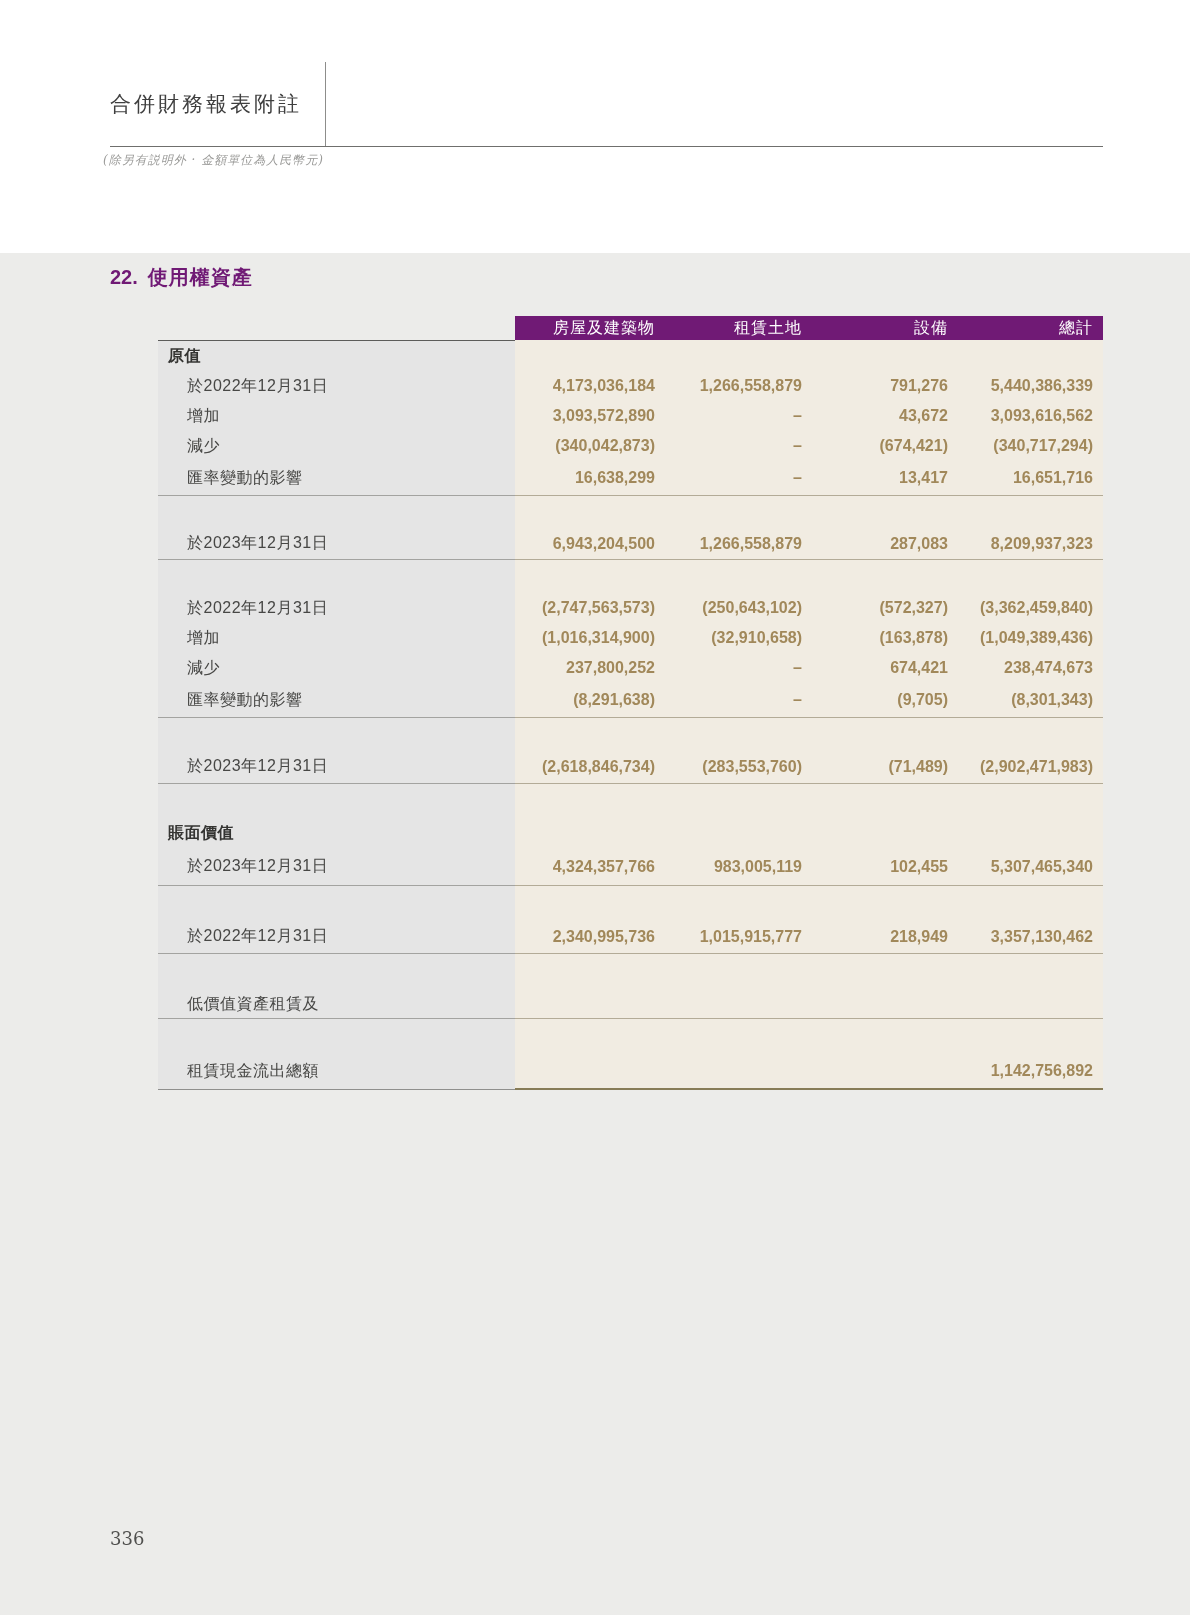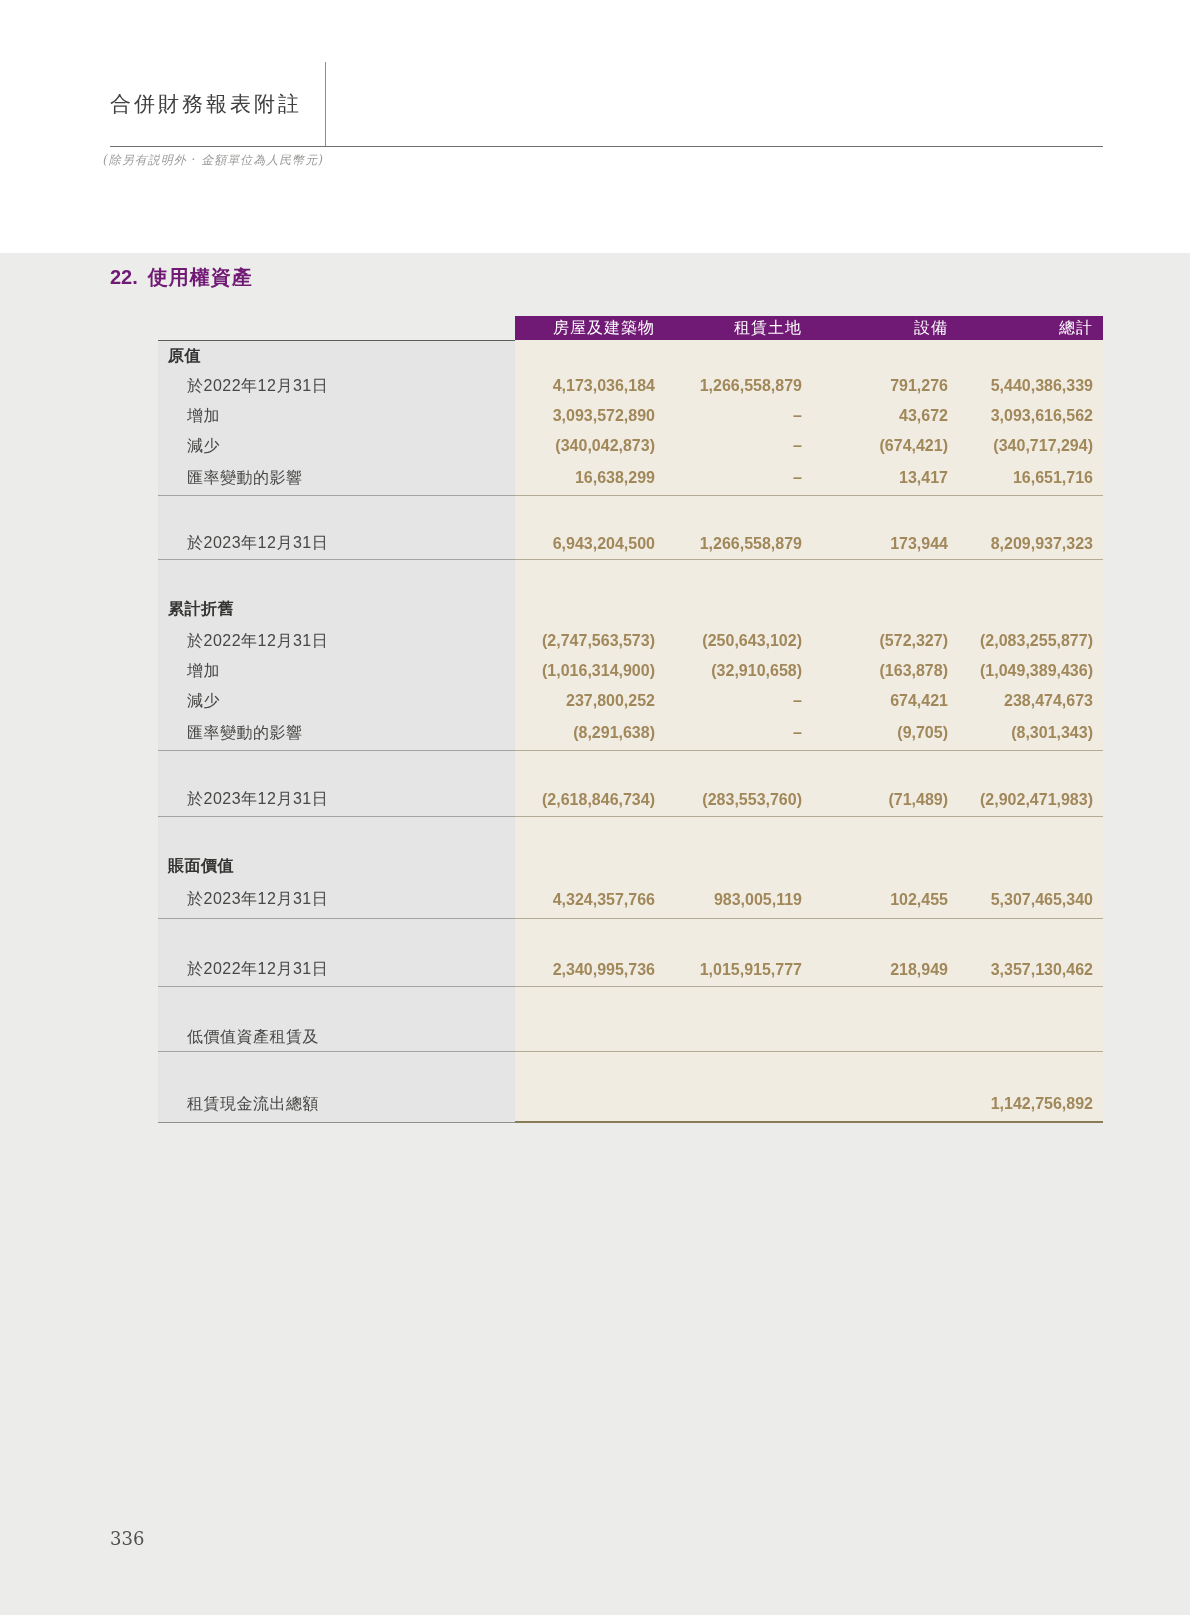--- a/index.html
+++ b/index.html
@@ -138,43 +138,36 @@
         <div class="lbl"></div>
         <div class="val c0"></div>
         <div class="val c1"></div>
         <div class="val c2"></div>
         <div class="val c3"></div>
       </div>
       <div class="trow data" style="height: 31px;">
         <div class="lbl ind1">於2023年12月31日</div>
         <div class="val c0">6,943,204,500</div>
         <div class="val c1">1,266,558,879</div>
-        <div class="val c2">173,944</div>
+        <div class="val c2">287,083</div>
         <div class="val c3">8,209,937,323</div>
       </div>
       <div class="trow spacer line-full" style="height: 34px;">
         <div class="lbl"></div>
-        <div class="val c0"></div>
-        <div class="val c1"></div>
-        <div class="val c2"></div>
-        <div class="val c3"></div>
-      </div>
-      <div class="trow section" style="height: 33px;">
-        <div class="lbl">累計折舊</div>
         <div class="val c0"></div>
         <div class="val c1"></div>
         <div class="val c2"></div>
         <div class="val c3"></div>
       </div>
       <div class="trow data" style="height: 30px;">
         <div class="lbl ind1">於2022年12月31日</div>
         <div class="val c0">(2,747,563,573)</div>
         <div class="val c1">(250,643,102)</div>
         <div class="val c2">(572,327)</div>
-        <div class="val c3">(2,083,255,877)</div>
+        <div class="val c3">(3,362,459,840)</div>
       </div>
       <div class="trow data" style="height: 30px;">
         <div class="lbl ind1">增加</div>
         <div class="val c0">(1,016,314,900)</div>
         <div class="val c1">(32,910,658)</div>
         <div class="val c2">(163,878)</div>
         <div class="val c3">(1,049,389,436)</div>
       </div>
       <div class="trow data" style="height: 30px;">
         <div class="lbl ind1">減少</div>

